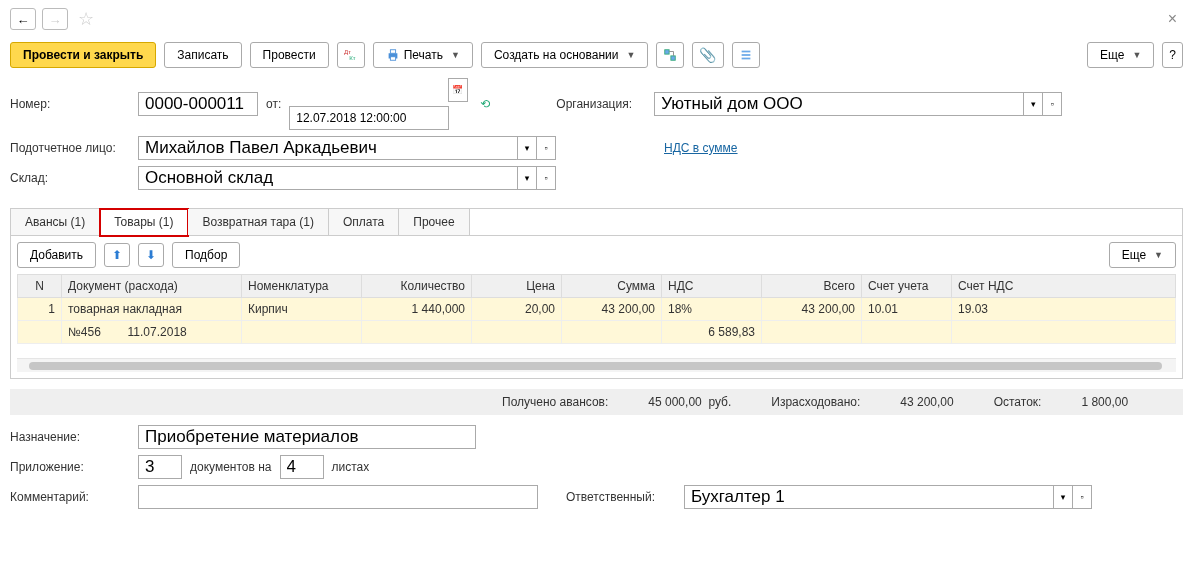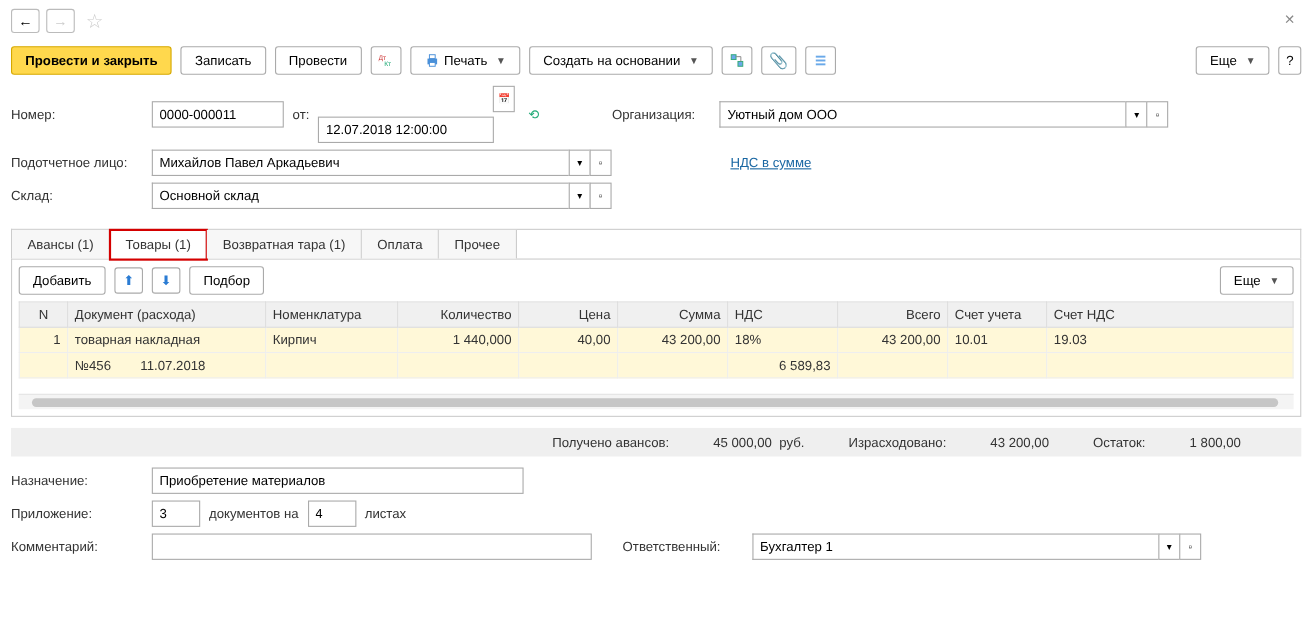--- a/index.html
+++ b/index.html
@@ -111,21 +111,21 @@
 .bottom-form { padding:10px 10px 10px 10px;}
 .bottom-form .row label { width:120px;}
 .count-row { display:flex; align-items:center; gap:8px;}
 .tiny-input { width:44px; text-align:left;}
 svg.dk { width:14px; height:14px; }
 .input-combo { display:flex; }
 .input-combo .input, .input-combo .field {
   border-right: none;
 }
 .field {
-  border: 1px solid #aaa; height:24px; padding:2px 6px; font-size:12px; background:#fff;
+  border: 1px solid #aaa; height:24px; padding:2px 6px; font-size:17px; background:#fff;
 }
 </style>
 </head>
 <body>
 
 <div class="titlebar">
   <button class="nav-btn">←</button>
   <button class="nav-btn disabled">→</button>
   <span class="star">☆</span>
   <span class="close-x">×</span>
@@ -260,21 +260,21 @@
         <th style="width:90px">Счет учета</th>
         <th>Счет НДС</th>
       </tr>
     </thead>
     <tbody>
       <tr class="sel">
         <td class="num-col">1</td>
         <td>товарная накладная</td>
         <td>Кирпич</td>
         <td class="num-col">1 440,000</td>
-        <td class="num-col price-sel">40,00</td>
+        <td class="num-col price-sel">20,00</td>
         <td class="num-col">43 200,00</td>
         <td>18%</td>
         <td class="num-col">43 200,00</td>
         <td>10.01</td>
         <td>19.03</td>
       </tr>
       <tr class="sel">
         <td></td>
         <td>
           <span>№456</span>

